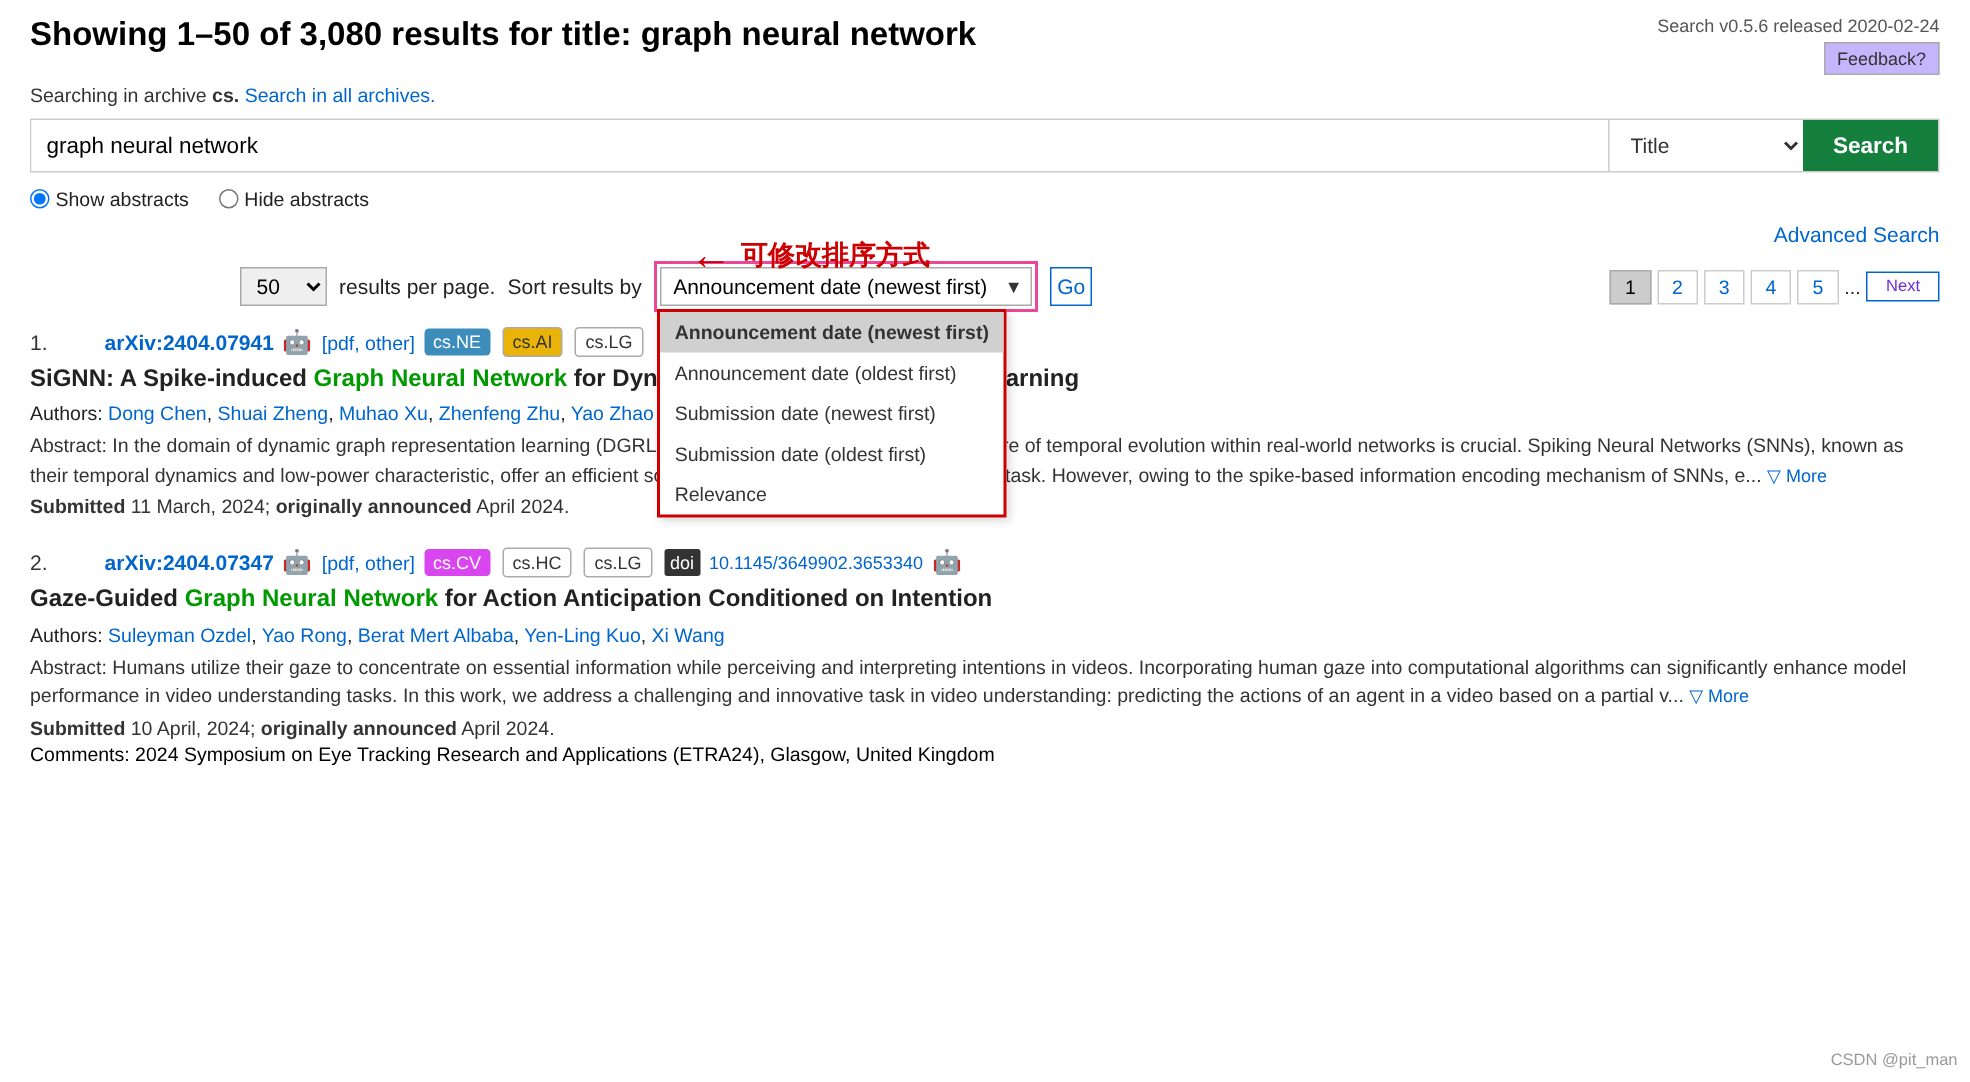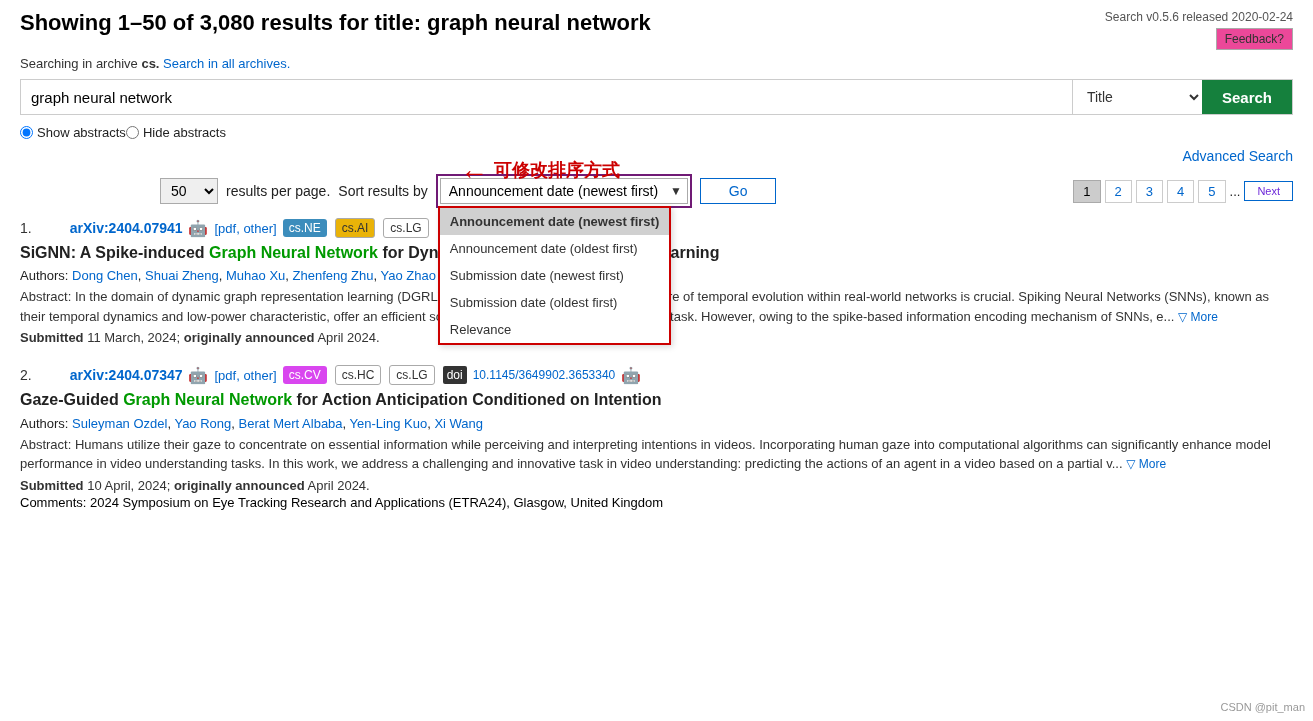--- a/index.html
+++ b/index.html
@@ -2,48 +2,48 @@
 <html><head>
   <meta charset="utf-8">
   <style>
     * { box-sizing: border-box; margin: 0; padding: 0; }
     body { font-family: Arial, sans-serif; font-size: 14px; color: #222; background: #fff; padding: 10px 20px; }
     
     .top-bar { display: flex; justify-content: space-between; align-items: flex-start; margin-bottom: 6px; }
     .page-title { font-size: 22px; font-weight: bold; color: #000; max-width: 900px; }
     .top-right { display: flex; flex-direction: column; align-items: flex-end; gap: 4px; }
     .version-text { font-size: 12px; color: #555; }
-    .feedback-btn { border: 1px solid #aaa; background: #ec4899; padding: 3px 8px; font-size: 12px; cursor: pointer; color: #333; }
+    .feedback-btn { border: 1px solid #aaa; background: #c4b5fd; padding: 3px 8px; font-size: 12px; cursor: pointer; color: #333; }
     
     .archive-line { font-size: 13px; color: #333; margin-bottom: 8px; }
     .archive-line a { color: #0066cc; text-decoration: none; }
     
     .search-bar { display: flex; gap: 0; margin-bottom: 10px; border: 1px solid #ccc; }
     .search-input { flex: 1; padding: 8px 10px; font-size: 15px; border: none; outline: none; }
     .search-type-select { border: none; border-left: 1px solid #ccc; padding: 8px 10px; font-size: 14px; color: #333; outline: none; background: #fff; min-width: 130px; cursor: pointer; }
     .search-button { background: #15803d; color: #fff; border: none; padding: 8px 20px; font-size: 15px; font-weight: bold; cursor: pointer; white-space: nowrap; }
     
-    .abstract-options { display: flex; font-size: 13px; margin-bottom: 8px; }
+    .abstract-options { display: flex; gap: 20px; font-size: 13px; margin-bottom: 8px; }
     .abstract-options label { display: flex; align-items: center; gap: 4px; cursor: pointer; }
     
     .advanced-search-link { text-align: right; margin-bottom: 10px; }
     .advanced-search-link a { color: #0066cc; font-size: 14px; text-decoration: none; }
     .per-page-select { border: 1px solid #aaa; padding: 3px 6px; font-size: 14px; cursor: pointer; }
     .sort-select-wrapper { position: relative; display: inline-block; }
     .sort-select { border: 1px solid #aaa; padding: 4px 28px 4px 8px; font-size: 14px; cursor: pointer; background: #fff; appearance: none; min-width: 200px; }
     .sort-dropdown-icon { position: absolute; right: 8px; top: 50%; transform: translateY(-50%); pointer-events: none; font-size: 12px; color: #333; }
-    .go-btn { background: #fff; border: 1px solid #0066cc; color: #0066cc; padding: 4px 28px; font-size: 14px; cursor: pointer; }
+    .go-btn { background: #fff; border: 1px solid #0066cc; color: #0066cc; padding: 4px 4px; font-size: 14px; cursor: pointer; }
     
     
     .dropdown-overlay { position: absolute; top: 100%; left: 0; background: #fff; border: 2px solid #cc0000; z-index: 100; min-width: 220px; box-shadow: 2px 2px 6px rgba(0,0,0,0.15); }
     .dropdown-overlay-item { padding: 6px 10px; font-size: 13px; cursor: pointer; color: #333; }
     .dropdown-overlay-item:first-child { background: #d0d0d0; font-weight: bold; }
     
     
-    .sort-select-wrapper { border: 2px solid #701a75; padding: 2px; }
+    .sort-select-wrapper { border: 2px solid #ec4899; padding: 2px; }
     
     
     .annotation { position: absolute; left: 300px; top: -20px; color: #cc0000; font-size: 18px; font-weight: bold; white-space: nowrap; display: flex; align-items: center; gap: 6px; }
     .annotation-arrow { font-size: 28px; color: #cc0000; }
     .page-btn { border: 1px solid #ccc; padding: 3px 9px; font-size: 13px; cursor: pointer; background: #fff; color: #0066cc; text-decoration: none; }
     .page-btn.active { background: #ccc; color: #000; border-color: #aaa; }
     .next-btn { border: 1px solid #0066cc; padding: 3px 12px; font-size: 11px; cursor: pointer; background: #fff; color: #6d28d9; }
     
     
     .result-item { margin-bottom: 20px; }

